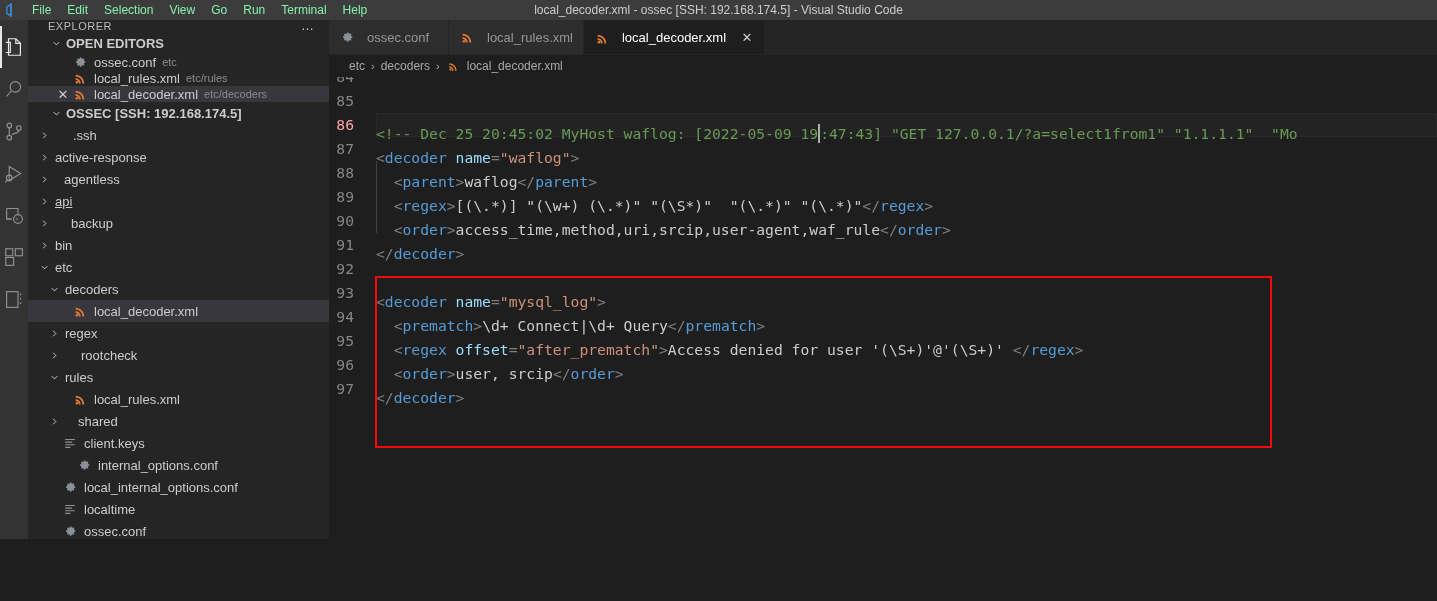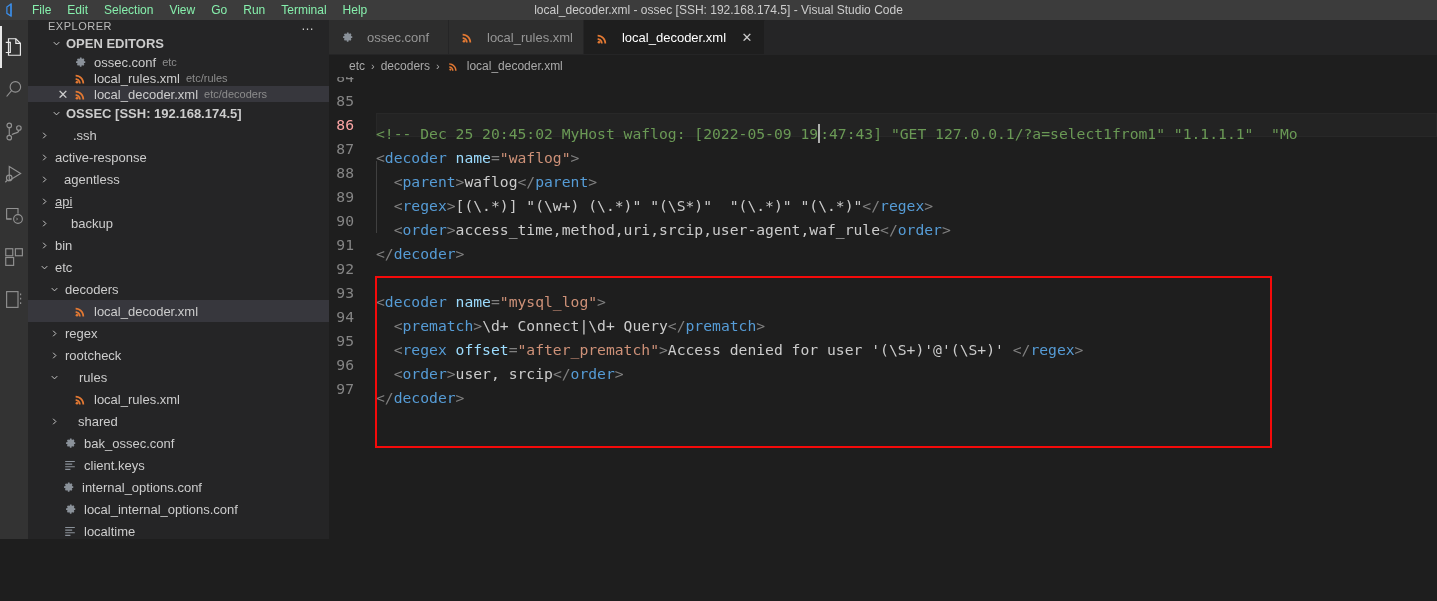--- a/index.html
+++ b/index.html
@@ -432,29 +432,29 @@
             </svg>
           </span>
           <span class="label" style="margin-left: 3px;">regex</span>
         </div>
         <div class="tree-row" style="padding-left: 18px;">
           <span class="twisty">
             <svg width="11" height="11" viewBox="0 0 16 16" fill="none" stroke="#cccccc" stroke-width="1.4">
               <path d="M6 4 l4 4 l-4 4"></path>
             </svg>
           </span>
-          <span class="label" style="margin-left: 3px;">rootcheck</span>
+          <span class="label" style="margin-left: 19px;">rootcheck</span>
         </div>
         <div class="tree-row" style="padding-left: 18px;">
           <span class="twisty">
             <svg width="11" height="11" viewBox="0 0 16 16" fill="none" stroke="#cccccc" stroke-width="1.4">
               <path d="M4 6 l4 4 l4 -4"></path>
             </svg>
           </span>
-          <span class="label" style="margin-left: 17px;">rules</span>
+          <span class="label" style="margin-left: 3px;">rules</span>
         </div>
         <div class="tree-row" style="padding-left: 28px;">
           <span class="twisty"></span>
           <span class="file-ico">
             <svg width="14" height="14" viewBox="0 0 16 16" fill="#e37933">
               <path d="M3 12.8a1.5 1.5 0 103 0 1.5 1.5 0 00-3 0z"></path>
               <path d="M3 8.4v2c2.1 0 3.8 1.7 3.8 3.8h2c0-3.2-2.6-5.8-5.8-5.8z"></path>
               <path d="M3 4.4v2c4.3 0 7.8 3.5 7.8 7.8h2c0-5.4-4.4-9.8-9.8-9.8z"></path>
             </svg>
           </span>
@@ -464,37 +464,27 @@
           <span class="twisty">
             <svg width="11" height="11" viewBox="0 0 16 16" fill="none" stroke="#cccccc" stroke-width="1.4">
               <path d="M6 4 l4 4 l-4 4"></path>
             </svg>
           </span>
           <span class="label" style="margin-left: 16px;">shared</span>
         </div>
         <div class="tree-row" style="padding-left: 18px;">
           <span class="twisty"></span>
           <span class="file-ico">
-            <svg width="14" height="14" viewBox="0 0 16 16" fill="#8a9199">
-              <path d="M8 5.2a2.8 2.8 0 100 5.6 2.8 2.8 0 000-5.6zm0 4.2a1.4 1.4 0 110-2.8 1.4 1.4 0 010 2.8z"></path>
-              <path d="M14 7h-1.1a5 5 0 00-.5-1.2l.8-.8-1.4-1.4-.8.8A5 5 0 009.8 4V2.8H7.9V4c-.4.1-.8.3-1.2.5l-.8-.8-1.4 1.4.8.8c-.2.4-.4.8-.5 1.2H3.5v1.9h1.2c.1.4.3.8.5 1.2l-.8.8 1.4 1.4.8-.8c.4.2.8.4 1.2.5v1.2h1.9v-1.2c.4-.1.8-.3 1.2-.5l.8.8 1.4-1.4-.8-.8c.2-.4.4-.8.5-1.2H14V7z"></path>
-            </svg>
-          </span>
-          <span class="label">bak_ossec.conf</span>
-        </div>
-        <div class="tree-row" style="padding-left: 18px;">
-          <span class="twisty"></span>
-          <span class="file-ico">
             <svg width="14" height="14" viewBox="0 0 16 16" fill="none" stroke="#8a9199" stroke-width="1.3">
               <path d="M2.5 4h11M2.5 7h8M2.5 10h11M2.5 13h6"></path>
             </svg>
           </span>
           <span class="label">client.keys</span>
         </div>
-        <div class="tree-row" style="padding-left: 16px;">
+        <div class="tree-row" style="padding-left: 32px;">
           <span class="twisty"></span>
           <span class="file-ico">
             <svg width="14" height="14" viewBox="0 0 16 16" fill="#8a9199">
               <path d="M8 5.2a2.8 2.8 0 100 5.6 2.8 2.8 0 000-5.6zm0 4.2a1.4 1.4 0 110-2.8 1.4 1.4 0 010 2.8z"></path>
               <path d="M14 7h-1.1a5 5 0 00-.5-1.2l.8-.8-1.4-1.4-.8.8A5 5 0 009.8 4V2.8H7.9V4c-.4.1-.8.3-1.2.5l-.8-.8-1.4 1.4.8.8c-.2.4-.4.8-.5 1.2H3.5v1.9h1.2c.1.4.3.8.5 1.2l-.8.8 1.4 1.4.8-.8c.4.2.8.4 1.2.5v1.2h1.9v-1.2c.4-.1.8-.3 1.2-.5l.8.8 1.4-1.4-.8-.8c.2-.4.4-.8.5-1.2H14V7z"></path>
             </svg>
           </span>
           <span class="label">internal_options.conf</span>
         </div>
         <div class="tree-row" style="padding-left: 18px;">

